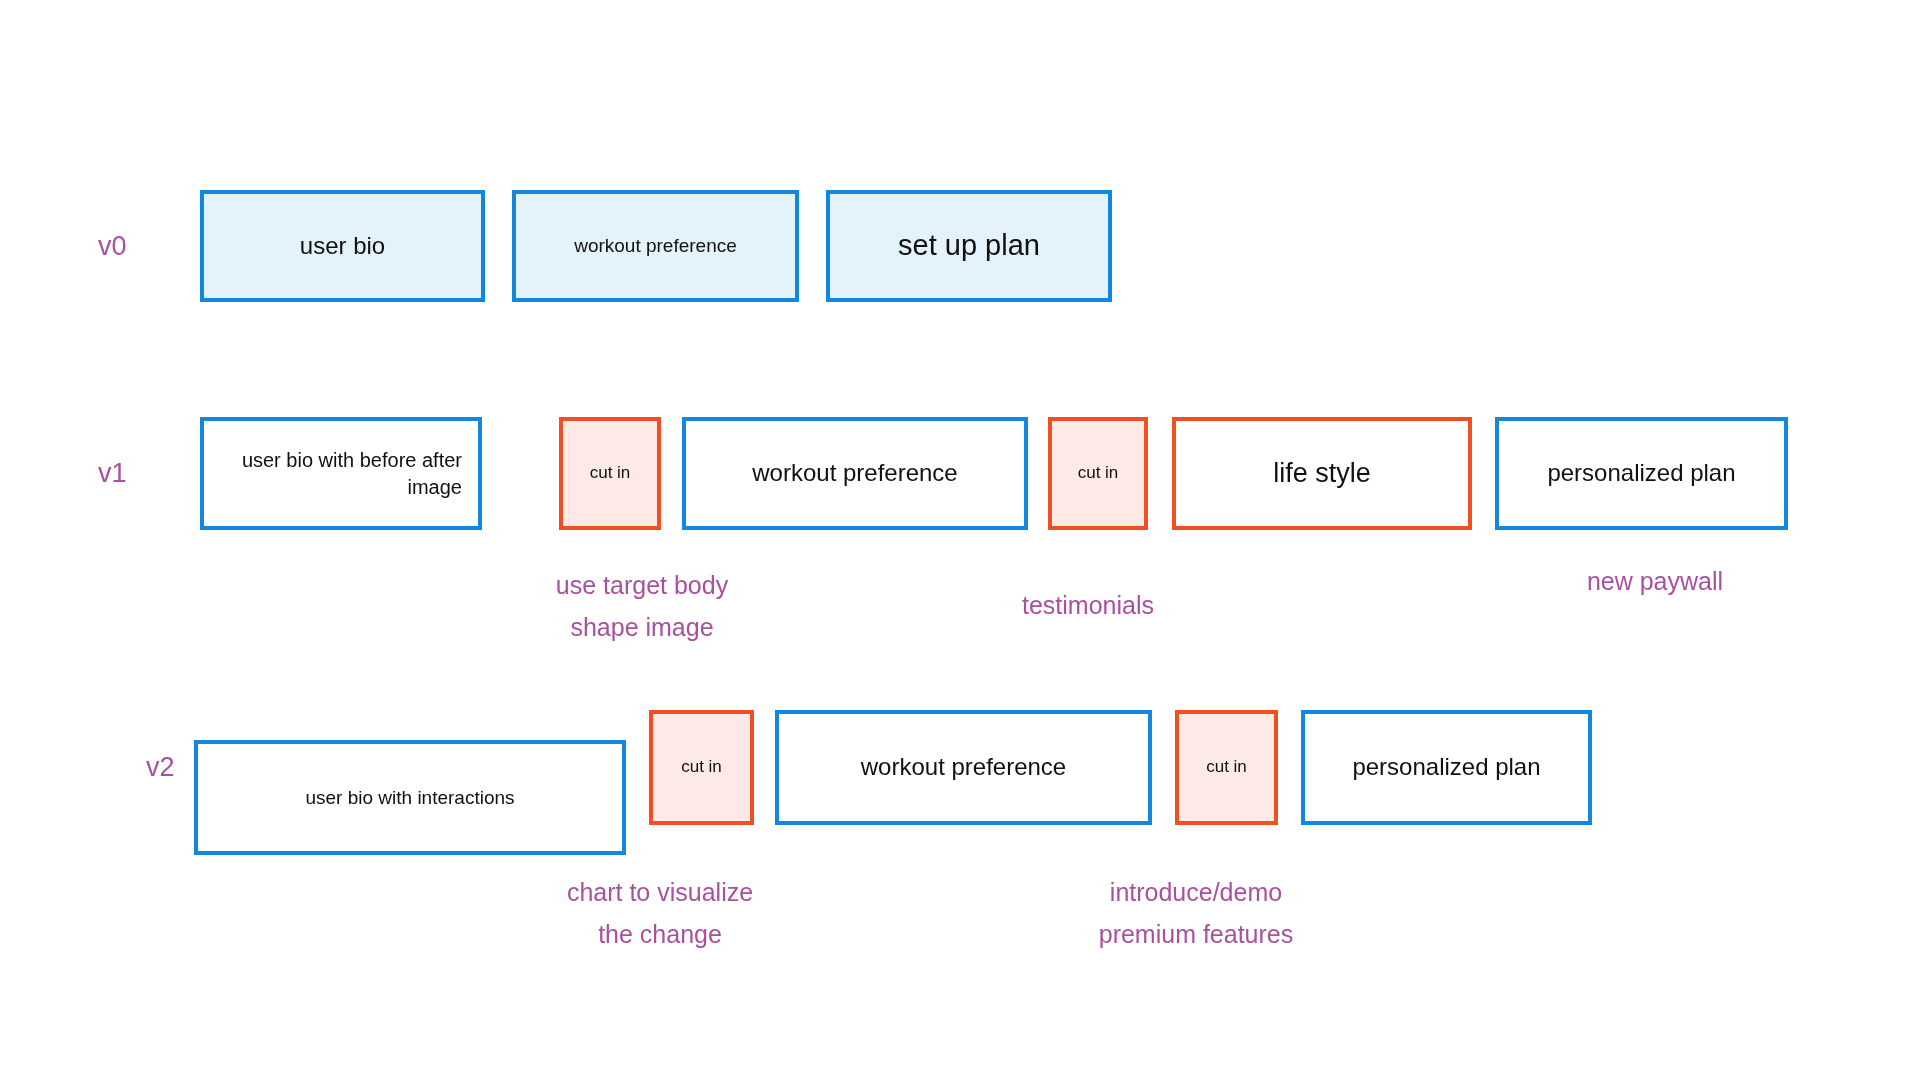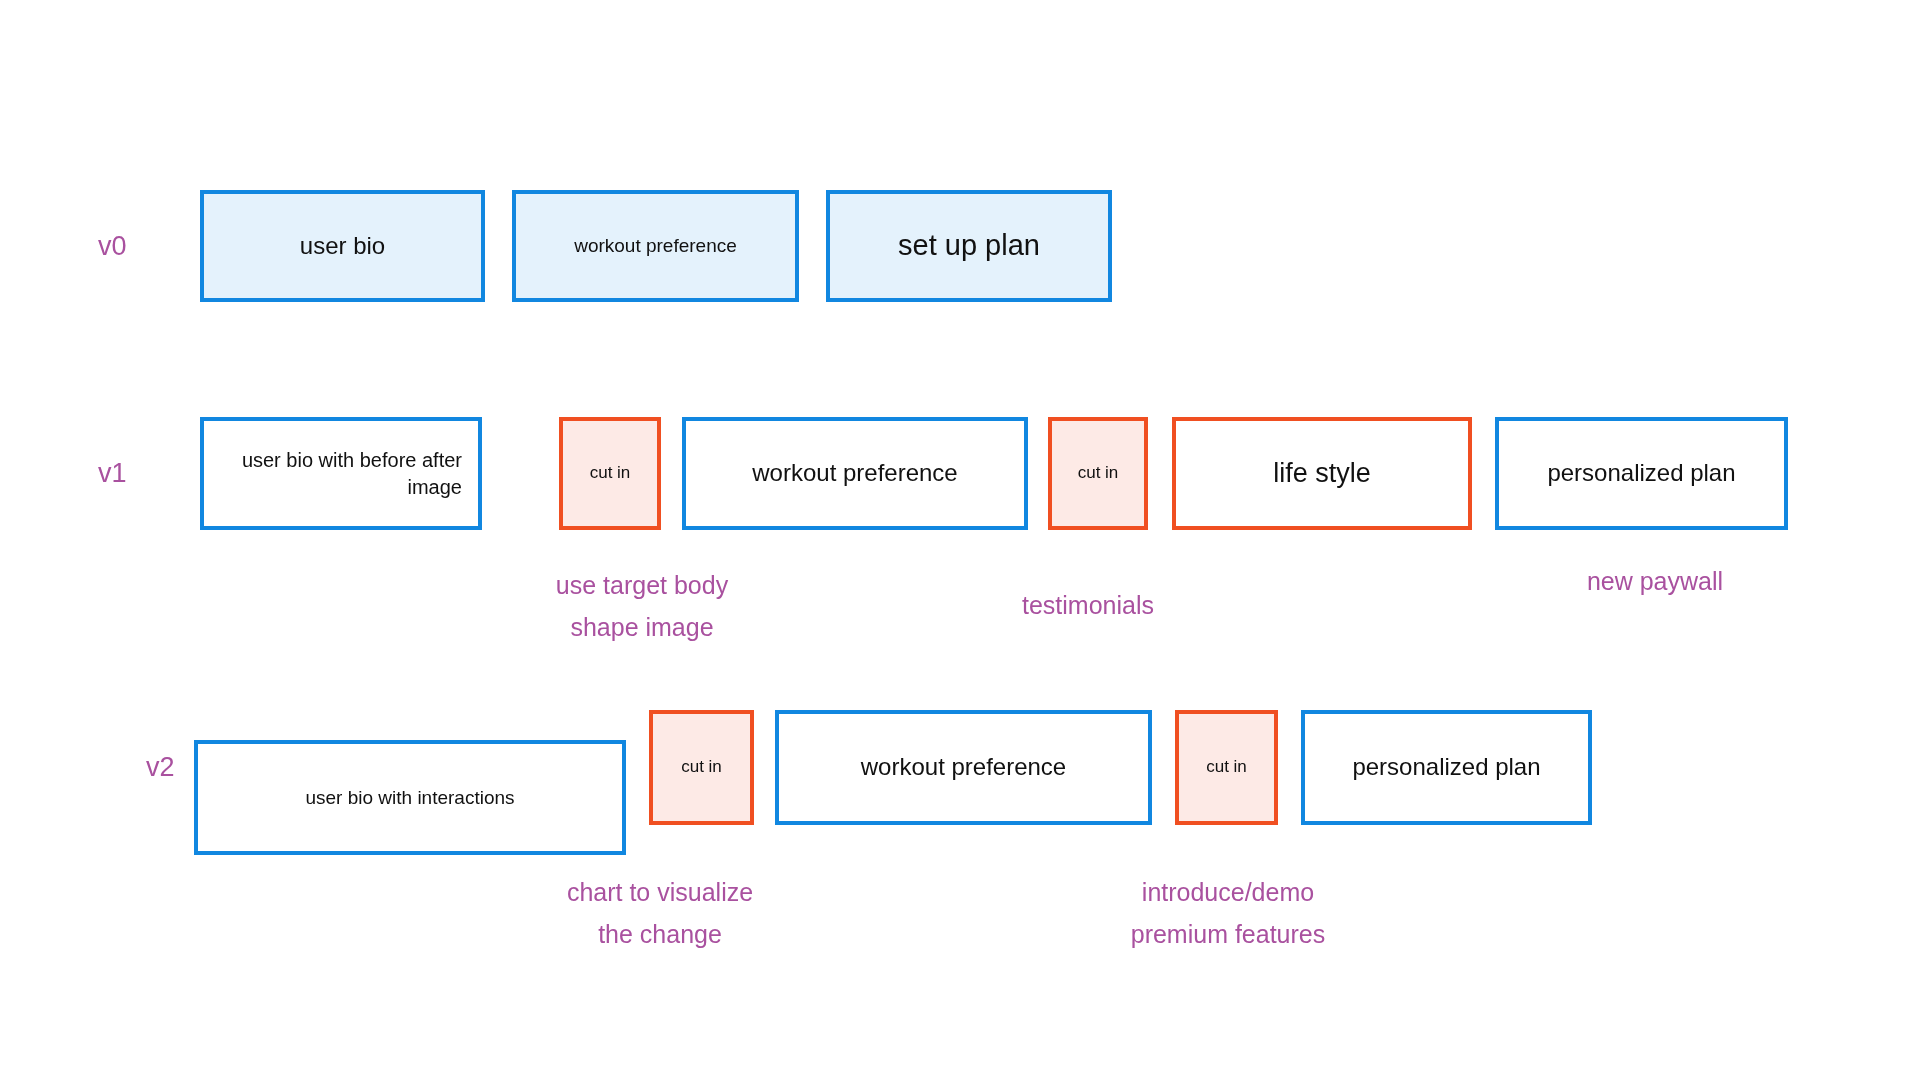--- a/index.html
+++ b/index.html
@@ -81,16 +81,16 @@
 
   <div class="row-label" style="left:98px; top:710px; height:115px;margin-left:48px;">v2</div>
   <div class="box" style="left:194px; top:710px; width:432px; height:115px; font-size:19px;margin-top:30px;">user bio with interactions</div>
   <div class="box cutin" style="left:649px; top:710px; width:105px; height:115px; font-size:17px;">cut in</div>
   <div class="box" style="left:775px; top:710px; width:377px; height:115px; font-size:24px;">workout preference</div>
   <div class="box cutin" style="left:1175px; top:710px; width:103px; height:115px; font-size:17px;">cut in</div>
   <div class="box" style="left:1301px; top:710px; width:291px; height:115px; font-size:24px;">personalized plan</div>
 
   <div class="annotation" style="left:660px; top:871px;">chart to visualize
 the change</div>
-  <div class="annotation" style="left:1228px; top:871px;">introduce/demo
+  <div class="annotation" style="left:1196px; top:871px;">introduce/demo
 premium features</div>
 
 </div>
 
 </body></html>

